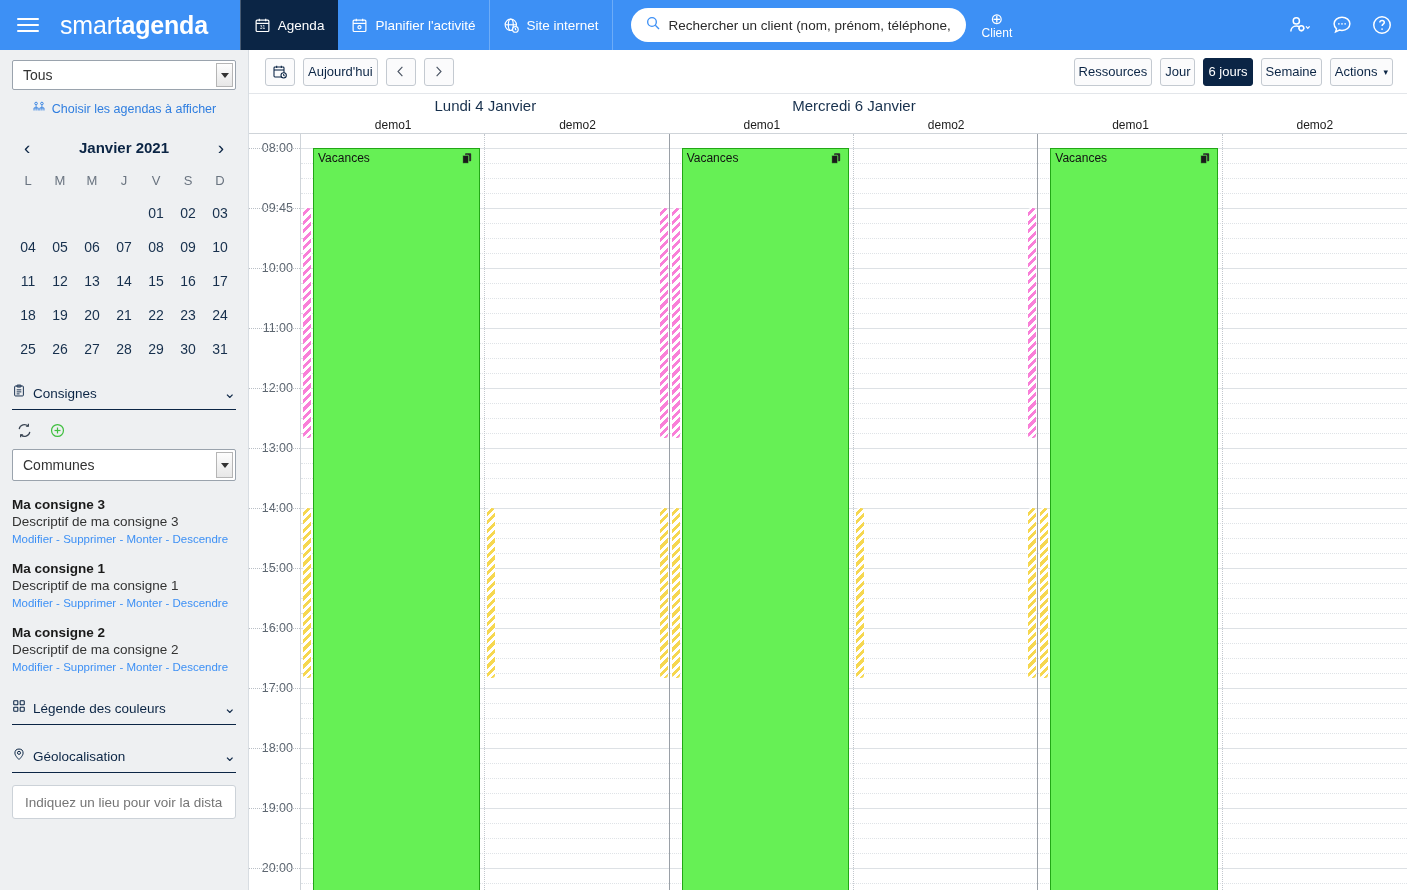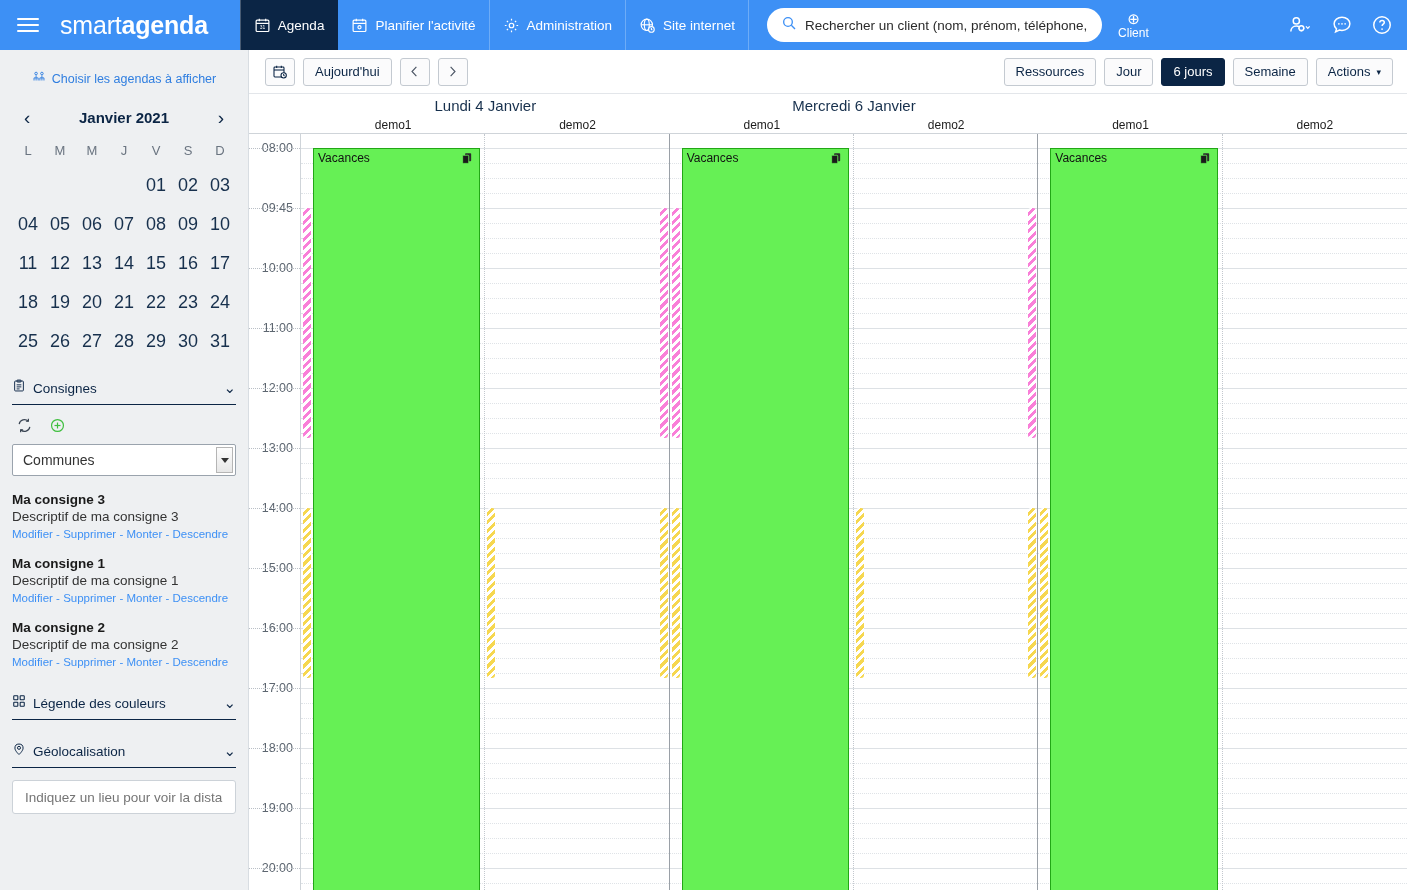--- a/index.html
+++ b/index.html
@@ -90,21 +90,21 @@
   }
 
   .calnav {
     margin-top: 21px; display: flex; align-items: center; justify-content: space-between;
     padding: 0 8px;
   }
   .calnav .chev { color: #0b2545; font-size: 19px; cursor: pointer; line-height: 1; padding: 0 4px;}
   .calnav .mon { font-size: 15px; font-weight: 700; color: #0b2545; }
   .calgrid { margin-top: 12px; display: grid; grid-template-columns: repeat(7,1fr); row-gap: 8px; }
   .calgrid .dw { text-align: center; font-size: 13px; color: #6a7480; padding: 4px 0; }
-  .calgrid .dd { text-align: center; font-size: 18px; color: #17304d; padding: 5px 0; cursor: pointer; }
+  .calgrid .dd { text-align: center; font-size: 14px; color: #17304d; padding: 5px 0; cursor: pointer; }
   .calgrid .dd.empty { visibility: hidden; }
 
   .section {
     margin-top: 22px; border-bottom: 1.5px solid #0b2545; padding-bottom: 7px;
     display: flex; align-items: center; gap: 7px;
   }
   .section .stitle { font-size: 13.5px; color: #0b2545; font-weight: 400; flex: 1; }
   .section .caret { color: #0b2545; font-size: 15px; }
 
   .cbar { margin-top: 12px; display: flex; align-items: center; gap: 16px; padding-left: 4px; }
@@ -124,21 +124,21 @@
   }
 
   
   .main { flex: 1; height: 840px; position: relative; overflow: hidden; background: #fff; }
 
   .toolbar {
     height: 44px; display: flex; align-items: center; padding: 0 14px 0 16px;
     gap: 8px; border-bottom: 1px solid #e3e6ea;
   }
   .tbtn {
-    height: 28px; min-width: 28px; padding: 0 11px; border: 1px solid #c4cad1;
+    height: 28px; min-width: 28px; padding: 0 4px; border: 1px solid #c4cad1;
     border-radius: 3px; background: #fbfbfc; color: #0b2545; font-size: 13px;
     display: flex; align-items: center; justify-content: center; cursor: pointer;
     font-family: "Liberation Sans", sans-serif; white-space: nowrap;
   }
   .tbtn.icononly { width: 30px; padding: 0; }
   .tbtn.dark { background: #0b2545; color: #fff; border-color: #0b2545; }
   .daterange { color: #3d90f5; font-size: 13.5px; margin-left: 14px; white-space: nowrap; }
   .tbspace { flex: 1; }
 
   
@@ -219,29 +219,20 @@
       <span class="navicon">
         <svg viewBox="0 0 24 24" width="17" height="17" fill="none" stroke="#fff" stroke-width="1.7">
           <rect x="3" y="4.5" width="18" height="16" rx="1.5"></rect>
             <line x1="3" y1="9" x2="21" y2="9"></line>
           <line x1="7.5" y1="2.5" x2="7.5" y2="6"></line>
             <line x1="16.5" y1="2.5" x2="16.5" y2="6"></line>
           <circle cx="12" cy="14.5" r="2.2"></circle>
         </svg>
       </span>
       <span>Planifier l'activité</span>
-    </div>
-    <div class="navitem">
-      <span class="navicon">
-        <svg viewBox="0 0 24 24" width="17" height="17" fill="none" stroke="#fff" stroke-width="1.7">
-          <circle cx="12" cy="12" r="3.2"></circle>
-          <path d="M12 2.6v2.4M12 19v2.4M2.6 12h2.4M19 12h2.4M5.4 5.4l1.7 1.7M16.9 16.9l1.7 1.7M18.6 5.4l-1.7 1.7M7.1 16.9l-1.7 1.7"></path>
-        </svg>
-      </span>
-      <span>Administration</span>
     </div>
     <div class="navitem">
       <span class="navicon">
         <svg viewBox="0 0 24 24" width="17" height="17" fill="none" stroke="#fff" stroke-width="1.6">
           <circle cx="11" cy="11" r="8"></circle>
             <ellipse cx="11" cy="11" rx="3.5" ry="8"></ellipse>
           <line x1="3" y1="11" x2="19" y2="11"></line>
           <circle cx="17.5" cy="17.5" r="4" fill="#3d90f5"></circle>
             <path d="M17.5 15.5v2l1.4 1"></path>
         </svg>
@@ -290,20 +281,24 @@
         <circle cx="12.05" cy="16.4" r=".95" fill="#fff" stroke="none"></circle>
       </svg>
     </span>
   </div>
 </div>
 
 <div class="body">
 
   <div class="sidebar">
 
+    <div class="selectbox">
+      <span>Tous</span>
+      <span class="arrowbtn"></span>
+    </div>
 
     <div class="choisir">
       <span>
         <svg viewBox="0 0 24 24" width="14" height="14" fill="none" stroke="#2f7ee0" stroke-width="1.6">
           <circle cx="7" cy="6" r="2.2"></circle>
             <circle cx="17" cy="6" r="2.2"></circle>
           <path d="M3.5 18v-4.5h7V18M13.5 18v-4.5h7V18"></path>
             <path d="M7 9v9M17 9v9"></path>
         </svg>
       </span>

